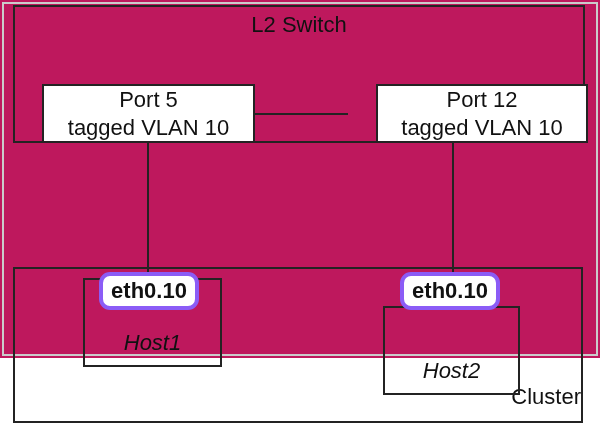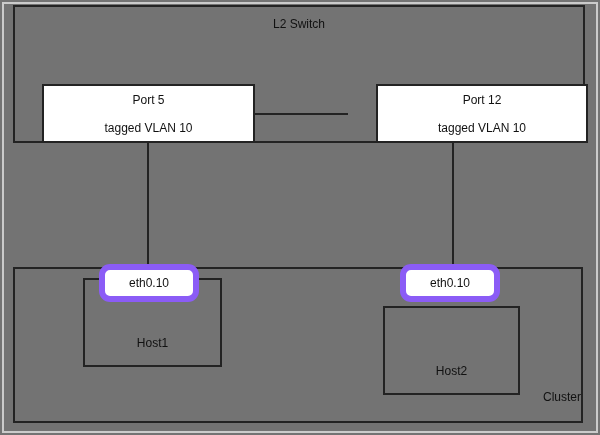--- a/index.html
+++ b/index.html
@@ -6,25 +6,25 @@
     margin: 0;
     padding: 0;
     background: #ffffff;
     width: 600px;
     height: 435px;
     overflow: hidden;
   }
   .canvas {
     position: relative;
     width: 600px;
-    height: 435px;
-    background: #737373;
+    height: 358px;
+    background: #be185d;
     font-family: "Liberation Sans", sans-serif;
     color: #111111;
-    font-size: 12px;
+    font-size: 22px;
   }
   .frame {
     position: absolute;
     left: 2px; top: 2px; right: 2px; bottom: 2px;
     border: 2px solid #cbcbcb;
     z-index: 0;
   }
   .box {
     position: absolute;
     border: 2px solid #232323;
@@ -34,29 +34,30 @@
   .switch-box   { left: 13px;  top: 5px;   width: 572px; height: 138px; z-index: 2; }
   .port-box     { top: 84px;  height: 59px; z-index: 2; background: #ffffff; }
   .port-box.p1  { left: 42px;  width: 213px; }
   .port-box.p2  { left: 348px; width: 212px; margin-left: 28px; }
   .cluster-box  { left: 13px;  top: 267px; width: 570px; height: 156px; z-index: 2; }
   .host-box     { top: 278px; height: 89px; z-index: 2; }
   .host-box.h1  { left: 83px;  width: 139px; }
   .host-box.h2  { left: 383px; width: 137px; margin-top: 28px; }
   .iface-box {
     position: absolute;
-    top: 264px; width: 100px; height: 38px;
-    border: 6px solid #8b5cf6;
+    top: 272px; width: 100px; height: 38px;
+    border: 4px solid #8b5cf6;
     border-radius: 11px;
     box-sizing: border-box;
     background: #ffffff;
     z-index: 3;
     display: flex;
     align-items: center;
     justify-content: center;
+    font-weight: bold;
   }
   .iface-box.i1 { left: 99px; }
   .iface-box.i2 { left: 400px; }
   .line {
     position: absolute;
     background: #232323;
     z-index: 1;
   }
   .link-h  { left: 255px; top: 113px; width: 93px; height: 2px; }
   .link-v1 { left: 147px; top: 141px; width: 2px;  height: 141px; }
@@ -81,20 +82,21 @@
     align-items: center;
     justify-content: center;
     line-height: 28px;
     text-align: left;
   }
   .host-name {
     position: absolute;
     left: 0; right: 0; bottom: 11px;
     text-align: center;
     line-height: 22px;
+    font-style: italic;
   }
 </style>
 </head>
 <body>
 
 <div class="canvas">
 
   <div class="frame"></div>
 
   <div class="line link-h"></div>

